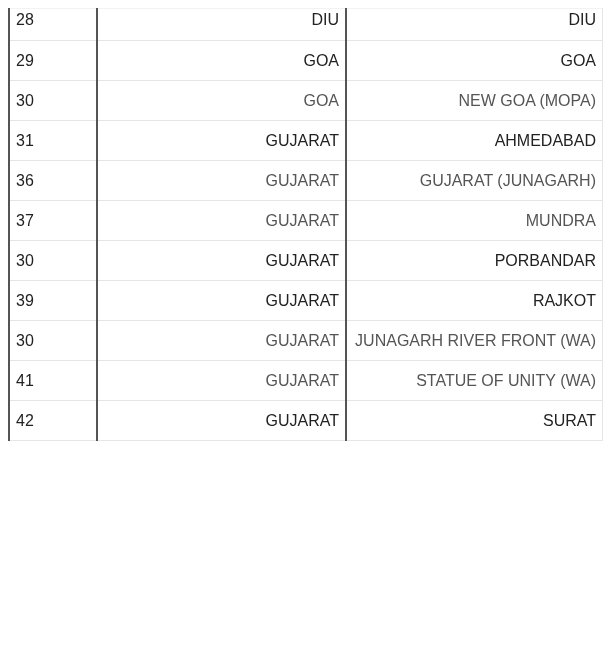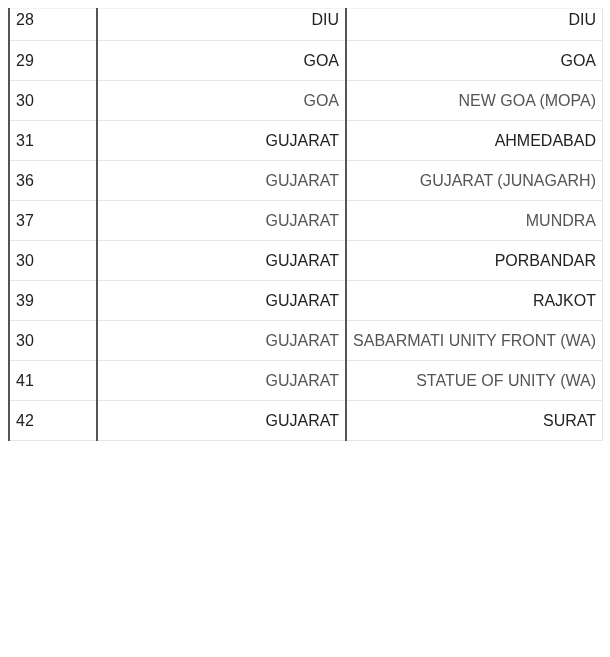--- a/index.html
+++ b/index.html
@@ -67,21 +67,21 @@
       <td class="c-city">PORBANDAR</td>
     </tr>
     <tr>
       <td class="c-num">39</td>
       <td class="c-state">GUJARAT</td>
       <td class="c-city">RAJKOT</td>
     </tr>
     <tr>
       <td class="c-num">30</td>
       <td class="c-state muted">GUJARAT</td>
-      <td class="c-city muted">SABARMATI UNITY FRONT (WA)</td>
+      <td class="c-city muted">JUNAGARH RIVER FRONT (WA)</td>
     </tr>
     <tr>
       <td class="c-num">41</td>
       <td class="c-state muted">GUJARAT</td>
       <td class="c-city muted">STATUE OF UNITY (WA)</td>
     </tr>
     <tr>
       <td class="c-num">42</td>
       <td class="c-state">GUJARAT</td>
       <td class="c-city">SURAT</td>

